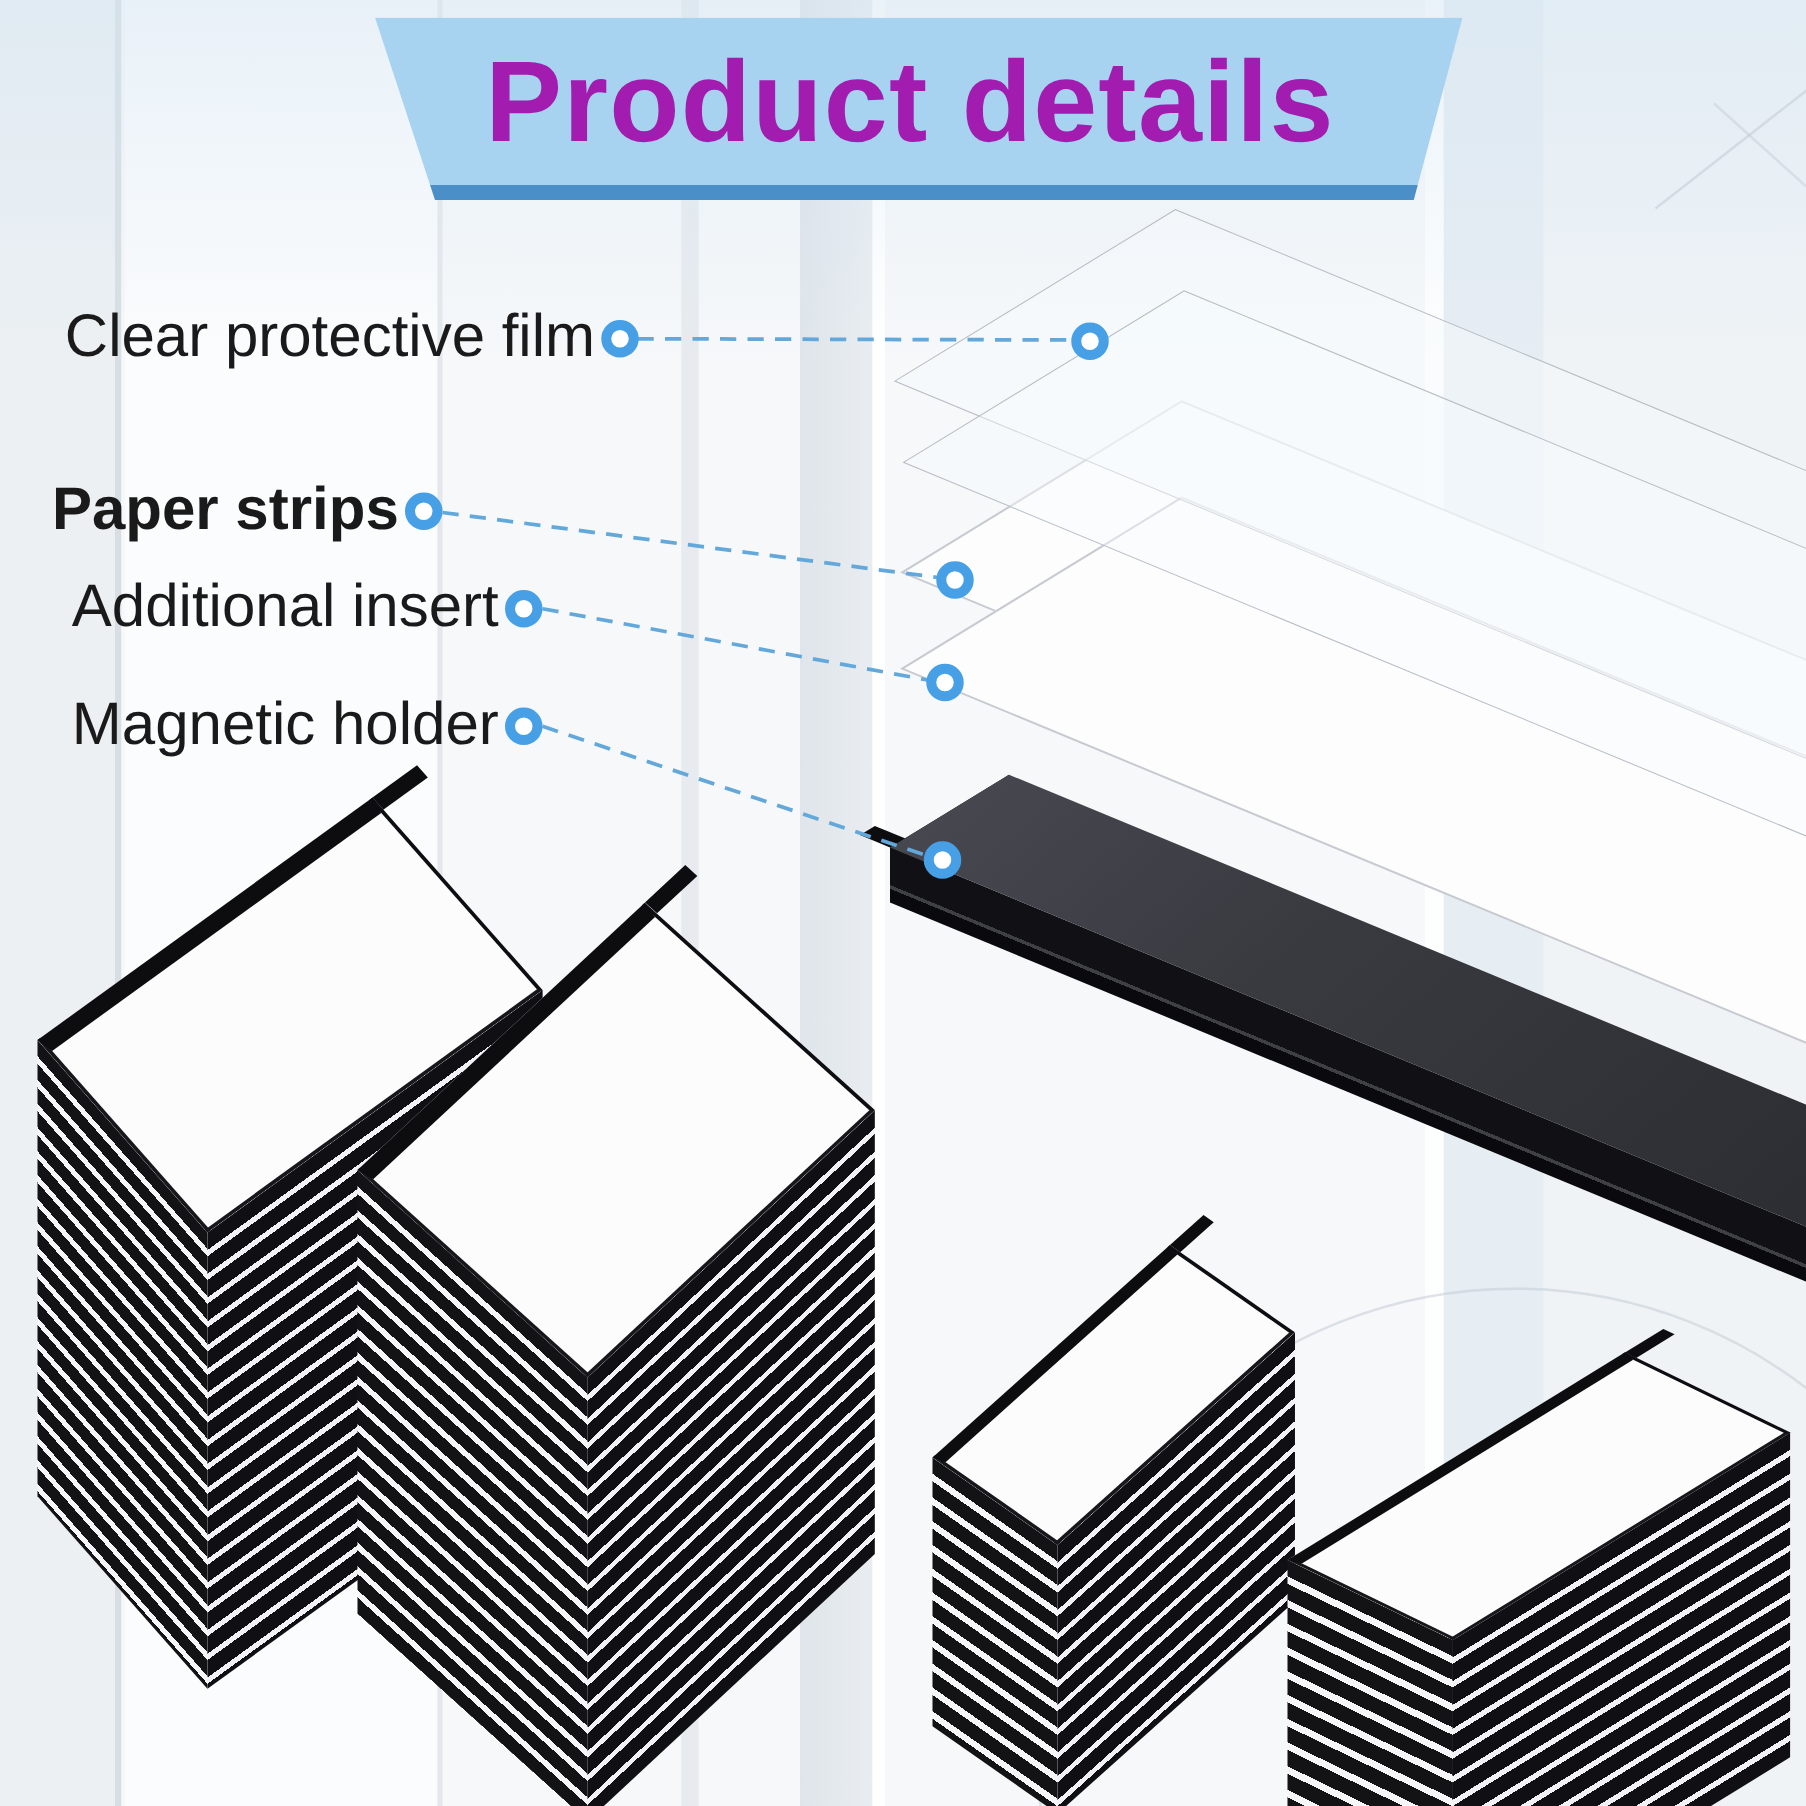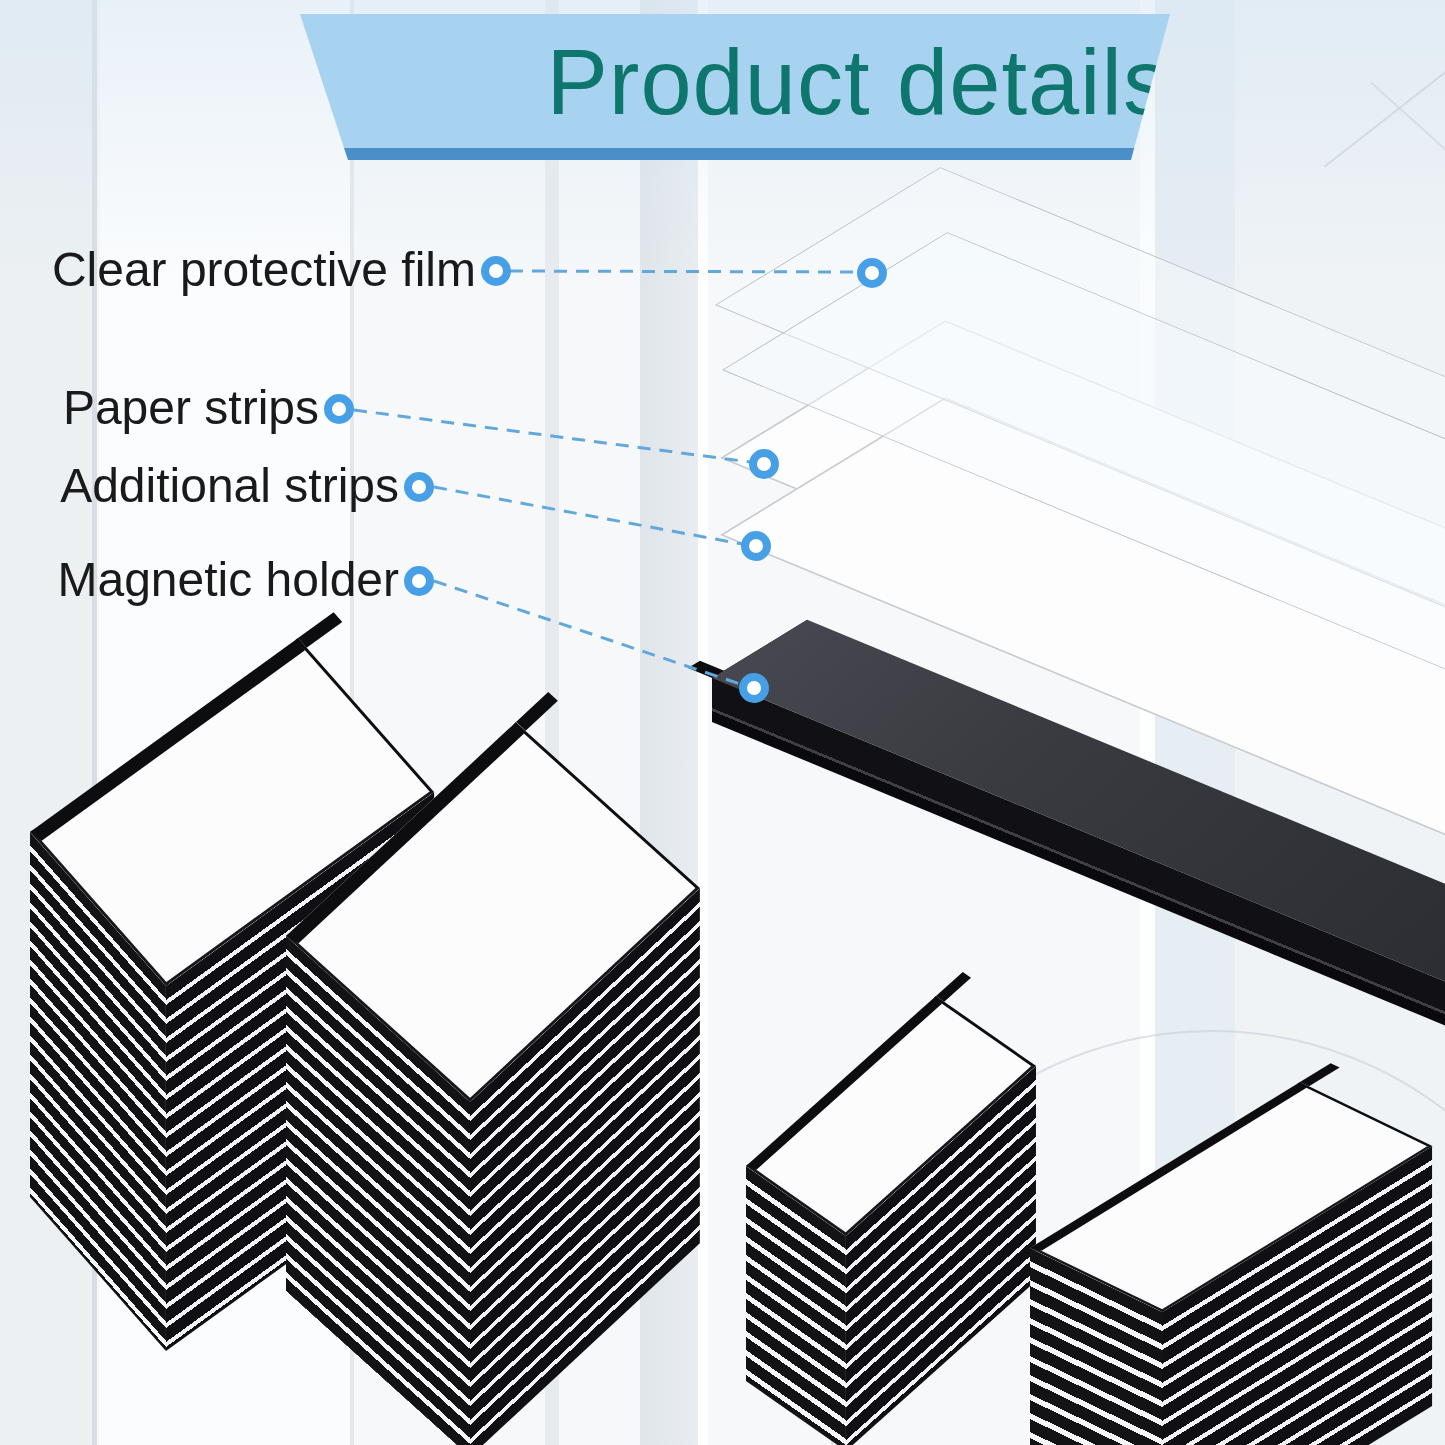--- a/index.html
+++ b/index.html
@@ -34,21 +34,21 @@
   .bar-top{background:linear-gradient(100deg,#474750 0%,#3a3a41 35%,#313138 75%,#2c2c33 100%);}
   .bar-front{background:linear-gradient(180deg,#101015 0 30px,#3f3f46 30px 33px,#0a0a0e 33px 44px);}
   .bar-cap{background:#08080c;}
 
   
   .banner{position:absolute;left:286px;top:14px;width:884px;height:146px;
     clip-path:polygon(14px 0,884px 0,845px 146px,62px 146px);}
   .banner-fill{position:absolute;left:0;top:0;right:0;bottom:12px;background:#a7d3f1;}
   .banner-strip{position:absolute;left:0;right:0;bottom:0;height:12px;background:#4a8fc7;}
   .banner-title{position:absolute;left:0;right:0;top:0;height:134px;line-height:136px;
-    text-align:right;font-size:92px;color:#0f766e;letter-spacing:1px;}
+    text-align:center;font-size:92px;color:#a21caf;letter-spacing:1px;font-weight:bold;}
 
   
   .callout{position:absolute;font-size:48px;color:#1a1a1a;white-space:nowrap;text-align:left;}
 
   .connectors{position:absolute;left:0;top:0;z-index:40;}
   .lift{z-index:30;}
 </style>
 </head>
 <body>
 
@@ -123,22 +123,22 @@
       <circle cx="339" cy="409" r="11"></circle>
       <circle cx="764" cy="464" r="11"></circle>
       <circle cx="419" cy="487" r="11"></circle>
       <circle cx="756" cy="546" r="11"></circle>
       <circle cx="419" cy="581" r="11"></circle>
       <circle cx="754" cy="688" r="11"></circle>
     </g>
   </svg>
 
   <div class="callout" style="right:969px;top:242px;">Clear protective film</div>
-  <div class="callout" style="right:1126px;top:380px;">Paper strips</div>
-  <div class="callout" style="right:1046px;top:458px;">Additional strips</div>
+  <div class="callout" style="right:1126px;top:380px;font-weight:bold;">Paper strips</div>
+  <div class="callout" style="right:1046px;top:458px;">Additional insert</div>
   <div class="callout" style="right:1046px;top:552px;margin-left:19px;">Magnetic holder</div>
 
   <div class="banner" style="z-index:50;">
     <div class="banner-fill"></div>
     <div class="banner-strip"></div>
     <div class="banner-title">Product details</div>
   </div>
 
 </div>
 

